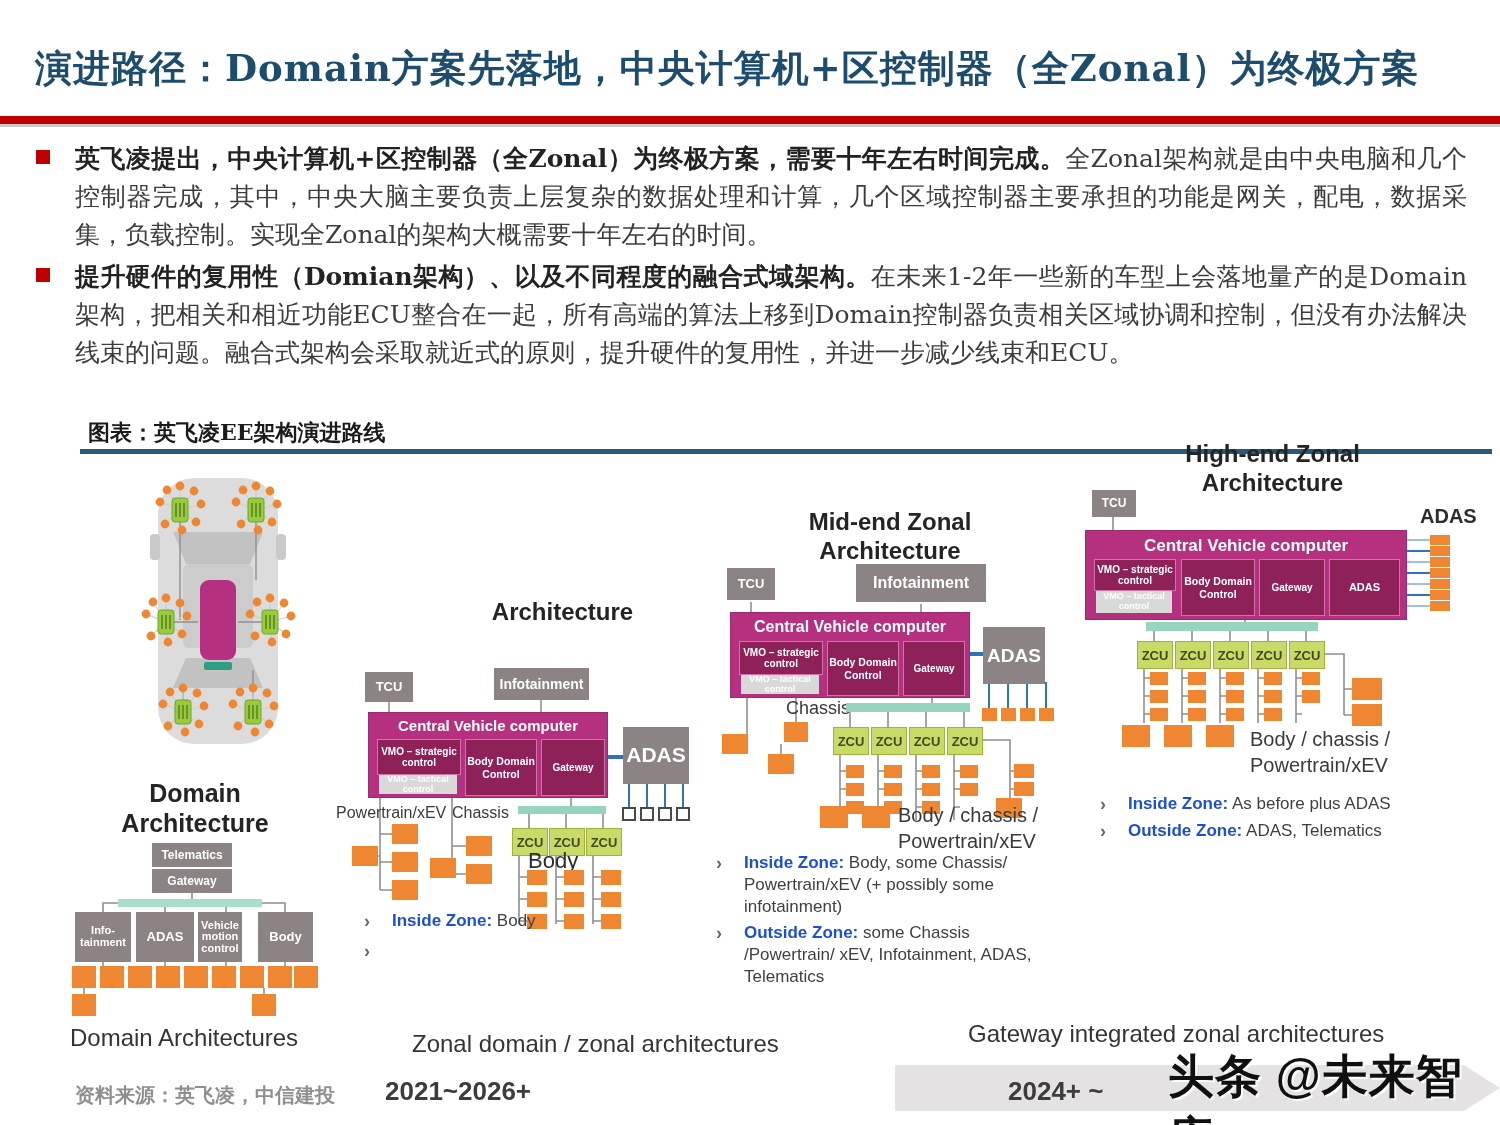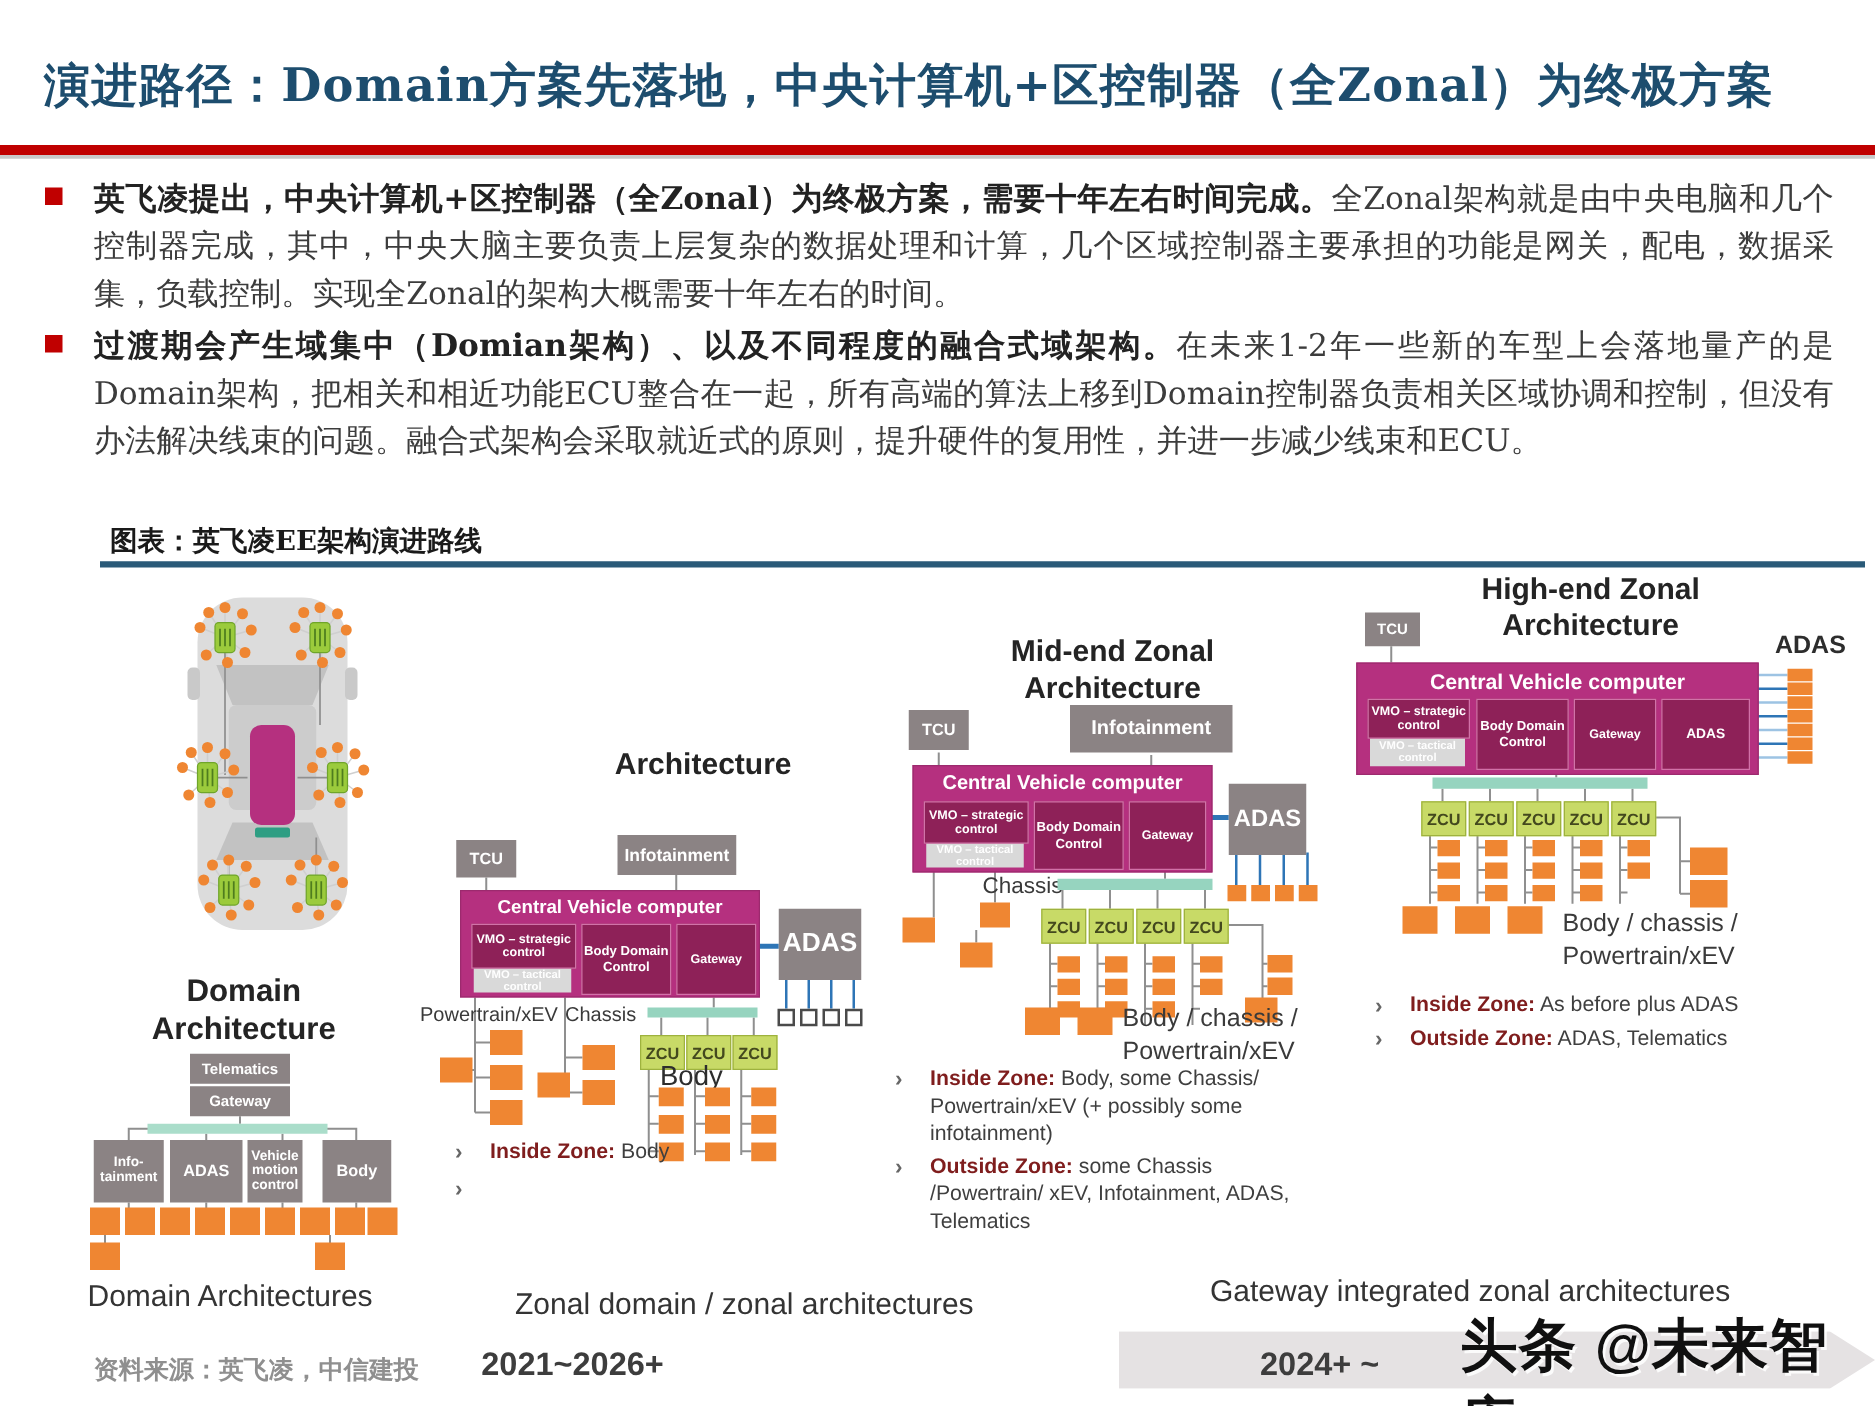--- a/index.html
+++ b/index.html
@@ -17,39 +17,39 @@
          align-items:center;justify-content:center;text-align:center;line-height:1.1;overflow:hidden}
   .zcu{position:absolute;background:#c8da67;border:1px solid #9eb23e;color:#44491e;font-weight:700;
        display:flex;align-items:center;justify-content:center;font-size:13px}
   .ob{position:absolute;background:#ef8632}
   .teal{position:absolute;background:#96d4bf}
   .wsq{position:absolute;background:#fff;border:2px solid #4a4a4a;box-sizing:border-box}
   .stitle{position:absolute;font-weight:700;color:#242424;text-align:center;line-height:1.2;font-size:24px}
   .lbl{position:absolute;color:#3a3a3a}
   .zone{position:absolute;display:flex;gap:16px;font-size:17px;line-height:22px;color:#3f3f3f}
   .zone .c{color:#666;font-weight:700;font-size:18px;flex:0 0 12px}
-  .zone b{color:#7f1d1d}
+  .zone b{color:#1d4ed8}
   .bullet-sq{position:absolute;width:14px;height:14px;background:#c00000}
   .btext{position:absolute;font-size:25px;line-height:38px;color:#3c3c3c;text-align:justify}
   .btext b{color:#222}
 </style>
 </head>
 <body>
 
 <div class="abs ser" style="left:35px;top:44px;width:1430px;font-size:37px;font-weight:700;color:#1d4d6e;letter-spacing:1px">演进路径：Domain方案先落地，中央计算机+区控制器（全Zonal）为终极方案</div>
 <div class="abs" style="left:0;top:116px;width:1500px;height:8px;background:#c00000"></div>
 <div class="abs" style="left:0;top:124px;width:1500px;height:3px;background:#c9c9c9"></div>
 
 <div class="bullet-sq" style="left:36px;top:150px"></div>
 <div class="btext ser" style="left:75px;top:140px;width:1392px">
   <b>英飞凌提出，中央计算机+区控制器（全Zonal）为终极方案，需要十年左右时间完成。</b><span>全Zonal架构就是由中央电脑和几个控制器完成，其中，中央大脑主要负责上层复杂的数据处理和计算，几个区域控制器主要承担的功能是网关，配电，数据采集，负载控制。实现全Zonal的架构大概需要十年左右的时间。</span>
 </div>
 <div class="bullet-sq" style="left:36px;top:268px"></div>
 <div class="btext ser" style="left:75px;top:258px;width:1392px">
-  <b>过渡期会产生域集中（Domian架构）、以及不同程度的融合式域架构。</b><span>在未来1-2年一些新的车型上会落地量产的是Domain架构，把相关和相近功能ECU整合在一起，所有高端的算法上移到Domain控制器负责相关区域协调和控制，但没有办法解决线束的问题。融合式架构会采取就近式的原则，提升硬件的复用性，并进一步减少线束和ECU。</span>
+  <b>提升硬件的复用性（Domian架构）、以及不同程度的融合式域架构。</b><span>在未来1-2年一些新的车型上会落地量产的是Domain架构，把相关和相近功能ECU整合在一起，所有高端的算法上移到Domain控制器负责相关区域协调和控制，但没有办法解决线束的问题。融合式架构会采取就近式的原则，提升硬件的复用性，并进一步减少线束和ECU。</span>
 </div>
 
 <div class="abs ser" style="left:88px;top:418px;font-size:22px;font-weight:700;color:#1a1a1a">图表：英飞凌EE架构演进路线</div>
 <div class="abs" style="left:80px;top:449px;width:1412px;height:5px;background:#2a5a78"></div>
 
 <svg class="abs" width="1500" height="1125" style="left:0;top:0">
 
   <g stroke="#8f8f8f" stroke-width="1.6" fill="none">
     <path d="M192 893 V899 M120 903 H103 V912 M165 907 V912 M226 907 V912 M260 903 H285 V912
              M103 962 V968 M165 962 V968 M226 962 V968 M285 962 V968 M84 988 V996 M264 988 V996"></path>
@@ -270,21 +270,21 @@
 </div>
 <div class="zone" style="left:716px;top:852px;width:340px">
   <span class="c">›</span>
   <span style="width:305px"><b>Inside Zone:</b><span> Body, some Chassis/ Powertrain/xEV (+ possibly some infotainment)</span></span>
 </div>
 <div class="zone" style="left:716px;top:922px;width:340px">
   <span class="c">›</span>
   <span style="width:305px"><b>Outside Zone:</b><span> some Chassis /Powertrain/ xEV, Infotainment, ADAS, Telematics</span></span>
 </div>
 
-<div class="stitle" style="left:1140px;top:458px;width:265px">
+<div class="stitle" style="left:1140px;top:440px;width:265px">
   <div>High-end Zonal</div>
   <div>Architecture</div>
 </div>
 <div class="gbox" style="left:1092px;top:490px;width:44px;height:27px;font-size:12px">TCU</div>
 <div class="lbl" style="left:1420px;top:505px;font-size:20px;font-weight:700;color:#2d2d2d">ADAS</div>
 <div class="cvc" style="left:1085px;top:530px;width:320px;height:88px">
   <div class="cvc-t" style="top:5px;font-size:17px">Central Vehicle computer</div>
   <div class="ibox" style="left:8px;top:28px;width:80px;height:30px;font-size:10px">VMO – strategic control</div>
   <div class="lgray" style="left:10px;top:60px;width:76px;height:22px;font-size:9px">VMO – tactical control</div>
   <div class="ibox" style="left:95px;top:28px;width:72px;height:55px;font-size:10.5px">Body Domain Control</div>

